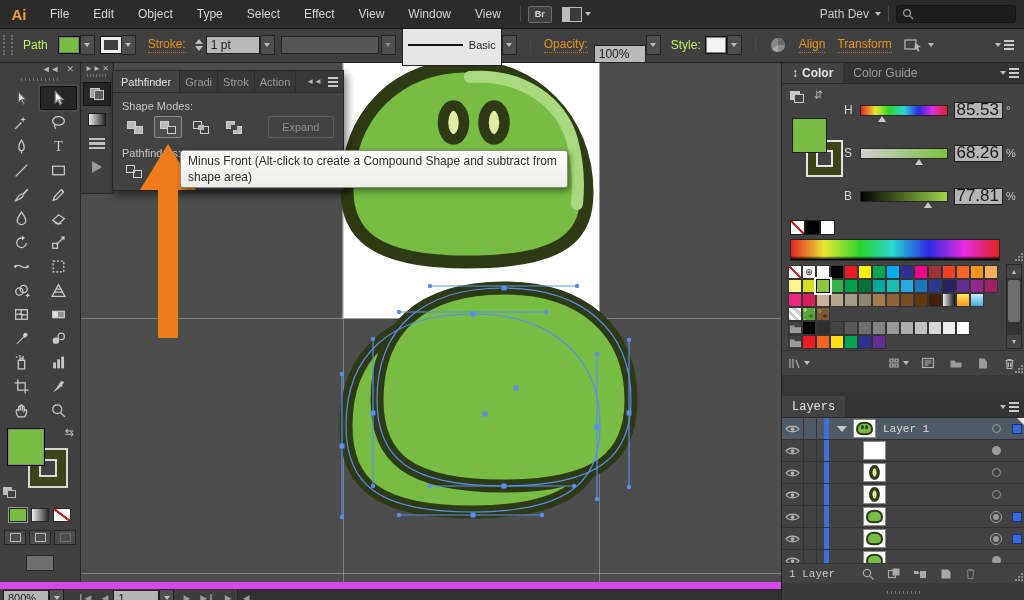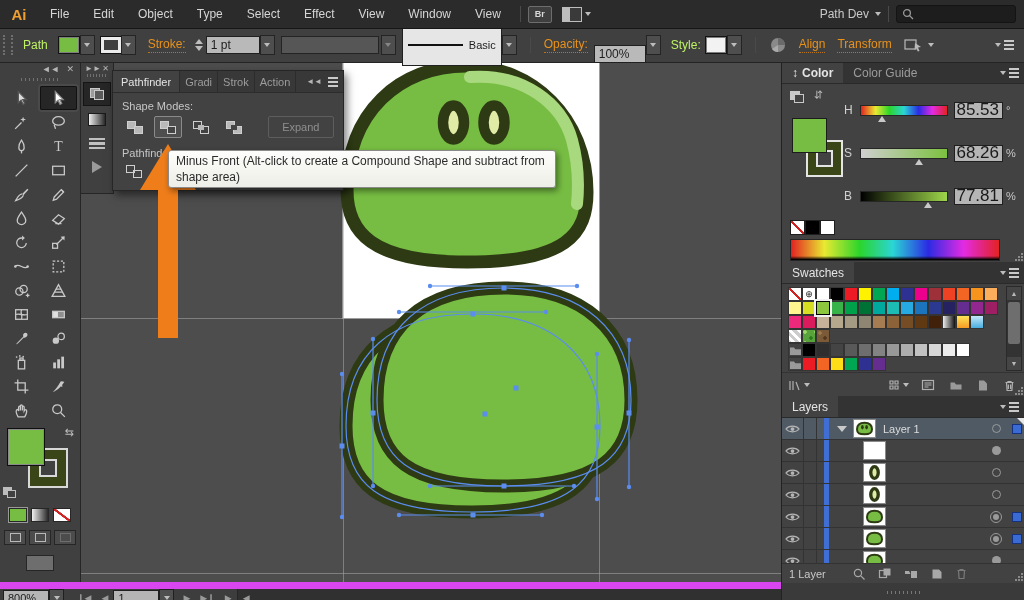--- a/index.html
+++ b/index.html
@@ -122,21 +122,21 @@
   .pfbtn.hover{background:#4e4e4e;border:1px solid #8a8a8a;}
   .pfic{position:relative;width:16px;height:13px;}
   .pfic i{position:absolute;width:9px;height:8px;border:1px solid #cfcfcf;display:block;box-sizing:border-box;}
   .pfic .bk{left:0;top:0;}  .pfic .fr{right:0;bottom:0;}
   .pfic .fill{background:#b9b9b9;}  .pfic .cut{background:#454545;}
   .pfic .ov{left:5px;top:4px;width:6px;height:5px;border:none;position:absolute;}
   .pfic .ov.fill{background:#b9b9b9;} .pfic .ov.cut{background:#454545;}
   .expandbtn{margin-left:14px;width:66px;height:20px;border:1px solid #5d5d5d;border-radius:2px;color:#8f8f8f;
              display:flex;align-items:center;justify-content:center;font-size:11px;}
   
-  .tooltip{position:absolute;left:88px;top:88px;width:372px;z-index:40;background:linear-gradient(#fdfdfb,#eeeee8);
+  .tooltip{position:absolute;left:100px;top:88px;width:372px;z-index:40;background:linear-gradient(#fdfdfb,#eeeee8);
            border:1px solid #8a8a8a;border-radius:3px;box-shadow:2px 3px 6px rgba(0,0,0,.45);
            color:#2b2b2b;font-size:12px;line-height:16px;padding:2px 7px;}
   .arrow-svg{position:absolute;left:58px;top:80px;z-index:35;}
   
   .rightdock{position:absolute;left:781px;top:62px;width:243px;height:520px;background:#363636;
              border-left:1px solid #222;z-index:20;}
   .panel{position:absolute;left:0;width:243px;}
   .ptabs{height:21px;background:#333;display:flex;align-items:stretch;font-size:12px;border-bottom:1px solid #2a2a2a;}
   .ptab{padding:0 10px;display:flex;align-items:center;gap:4px;color:#9c9c9c;}
   .ptab.active{background:#424242;color:#e4e4e4;}
@@ -773,31 +773,20 @@
         <span class="none"></span>
         <span class="blk"></span>
         <span class="wht"></span>
       </div>
       <div class="spectrum"></div>
       <div class="gripdots"></div>
     </div>
   </div>
 
   <div class="panel" style="top:200px;height:134px;">
-    <div class="ptabs">
-      <div class="ptab active">Swatches</div>
-      <div class="pmenu">
-        <span class="caret sm"></span>
-          <span class="pm-lines">
-            <i></i>
-            <i></i>
-            <i></i>
-          </span>
-      </div>
-    </div>
     <div class="pbody" style="height:113px;">
       <div id="swatch-grid">
           <div class="swrow">
             <span class="sw" style="background: linear-gradient(to right top, rgb(255, 255, 255) 43%, rgb(208, 36, 36) 46%, rgb(208, 36, 36) 54%, rgb(255, 255, 255) 57%);"></span>
             <span class="sw" style="background: rgb(255, 255, 255);">⊕</span>
             <span class="sw" style="background: rgb(255, 255, 255);"></span>
             <span class="sw" style="background: rgb(0, 0, 0);"></span>
             <span class="sw" style="background: rgb(237, 28, 36);"></span>
             <span class="sw" style="background: rgb(255, 242, 0);"></span>
             <span class="sw" style="background: rgb(0, 166, 81);"></span>
@@ -918,21 +907,21 @@
         <span class="ficon" style="margin-left:14px;">
           <svg width="13" height="13" viewBox="0 0 13 13">
               <path d="M2.5 3.5 h8 M5 3.5 V2.5 h3 v1 M3.5 3.5 l.6 8 h4.8 l.6 -8 M5.4 5.5 v4.5 M7.6 5.5 v4.5"></path>
             </svg>
         </span>
         <span class="gripdots"></span>
       </div>
     </div>
   </div>
 
-  <div class="panel" style="top:334px;height:186px;">
+  <div class="panel" style="top:334px;height:186px;font-family:Liberation Mono, monospace;">
     <div class="ptabs">
       <div class="ptab active">Layers</div>
       <div class="pmenu">
         <span class="caret sm"></span>
           <span class="pm-lines">
             <i></i>
             <i></i>
             <i></i>
           </span>
       </div>

